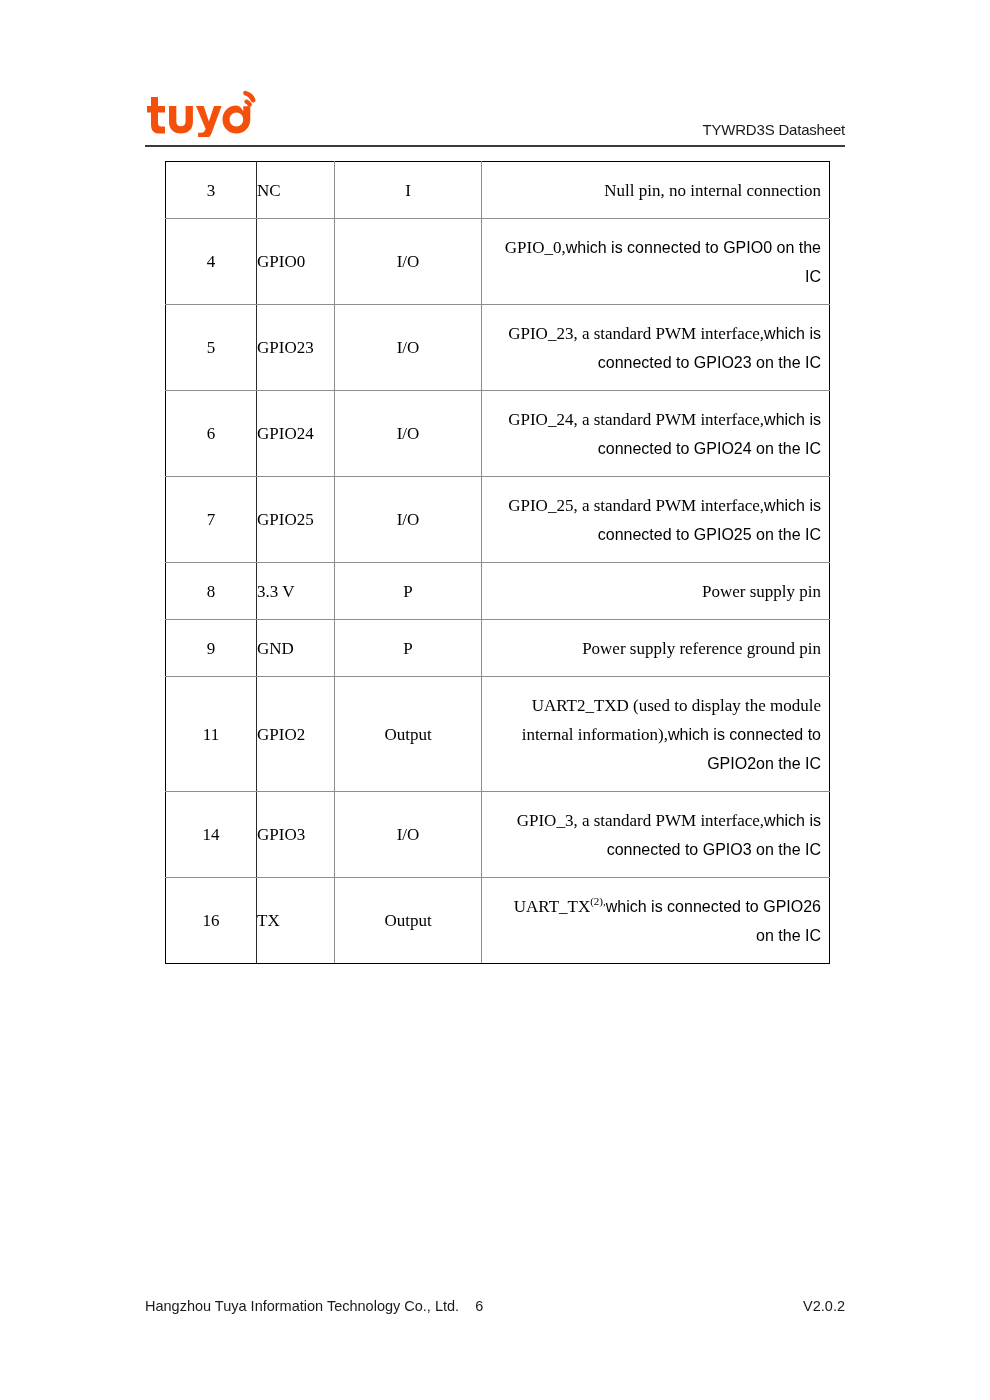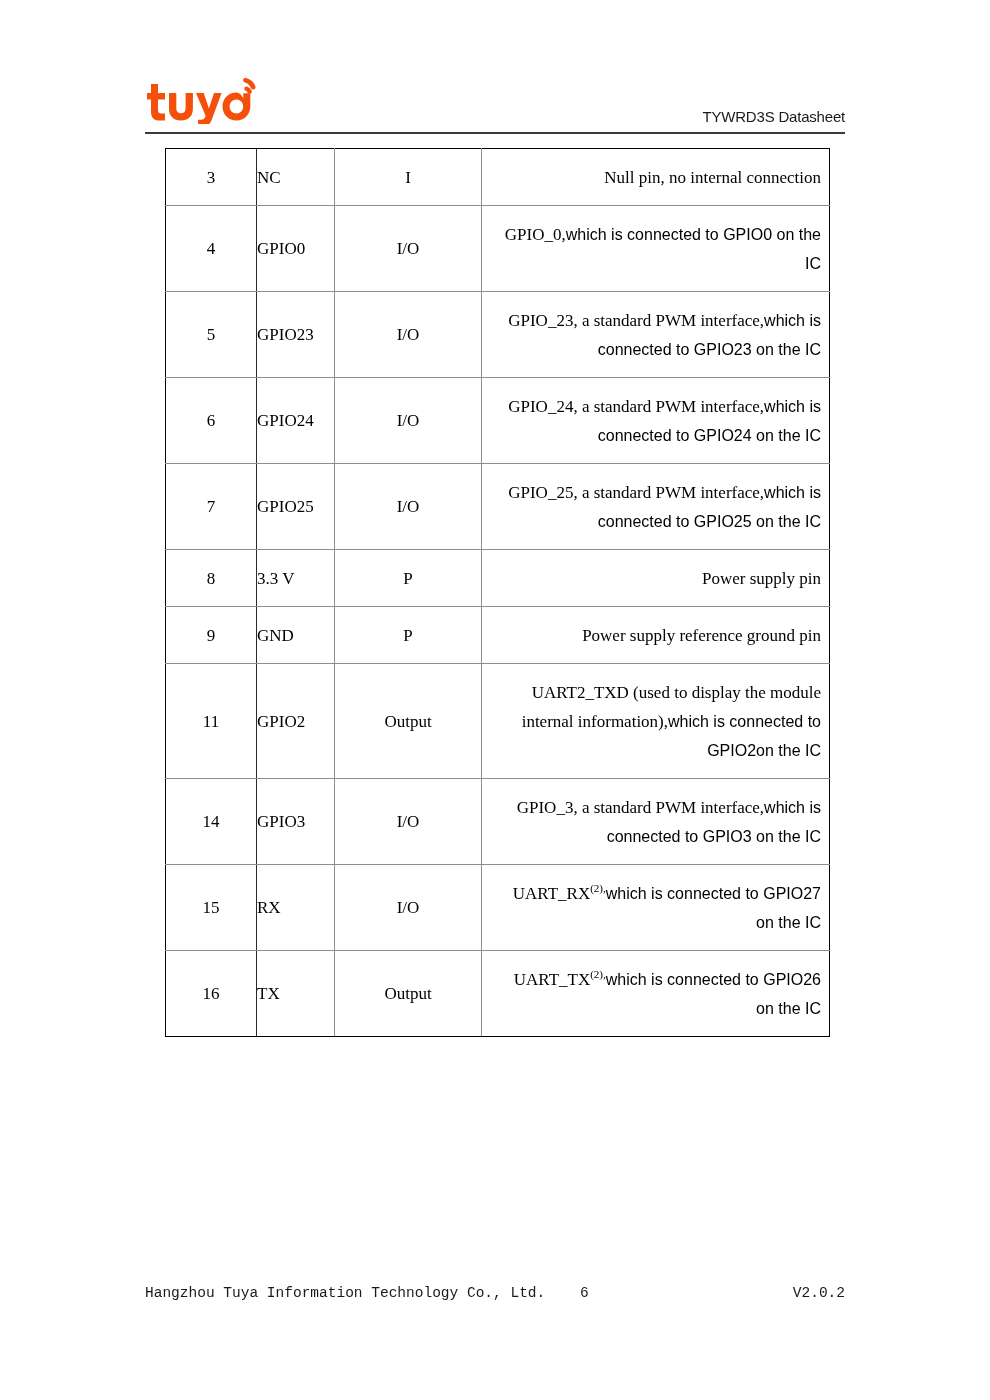--- a/index.html
+++ b/index.html
@@ -11,21 +11,21 @@
     width: 990px;
     height: 1400px;
     font-family: "Liberation Serif", serif;
     color: #000000;
     position: relative;
     overflow: hidden;
   }
 
   .page {
     position: absolute;
-    left: 0; top: 0;
+    left: 0; top: 13px;
     width: 990px;
     height: 1192px;
   }
 
   
   .header {
     position: absolute;
     left: 145px;
     top: 72px;
     width: 700px;
@@ -112,21 +112,21 @@
     line-height: 0;
   }
 
   
   .footer {
     position: absolute;
     left: 145px;
     top: 1285px;
     width: 700px;
     height: 22px;
-    font-family: Liberation Mono, monospace;
+    font-family: Liberation Sans, sans-serif;
     font-size: 14.5px;
     color: #1a1a1a;
   }
   .footer-left {
     position: absolute;
     left: 0;
     top: 0;
     white-space: pre;
   }
   .footer-right {
@@ -300,34 +300,20 @@
           <span class="cell">GPIO3</span>
         </td>
         <td class="c-type">
           <span class="cell">I/O</span>
         </td>
         <td class="c-desc">
           <span class="cell"><span class="sf">GPIO_3, a standard PWM interface,</span><sup class="note"></sup><span class="ss">which is connected to GPIO3 on the IC</span></span>
         </td>
       </tr>
 
-      <tr style="height: 86px;">
-        <td class="c-no">
-          <span class="cell">15</span>
-        </td>
-        <td class="c-name">
-          <span class="cell">RX</span>
-        </td>
-        <td class="c-type">
-          <span class="cell">I/O</span>
-        </td>
-        <td class="c-desc">
-          <span class="cell"><span class="sf">UART_RX</span><sup class="note">(2),</sup><span class="ss">which is connected to GPIO27 on the IC</span></span>
-        </td>
-      </tr>
 
       <tr style="height: 86px;">
         <td class="c-no">
           <span class="cell">16</span>
         </td>
         <td class="c-name">
           <span class="cell">TX</span>
         </td>
         <td class="c-type">
           <span class="cell">Output</span>

